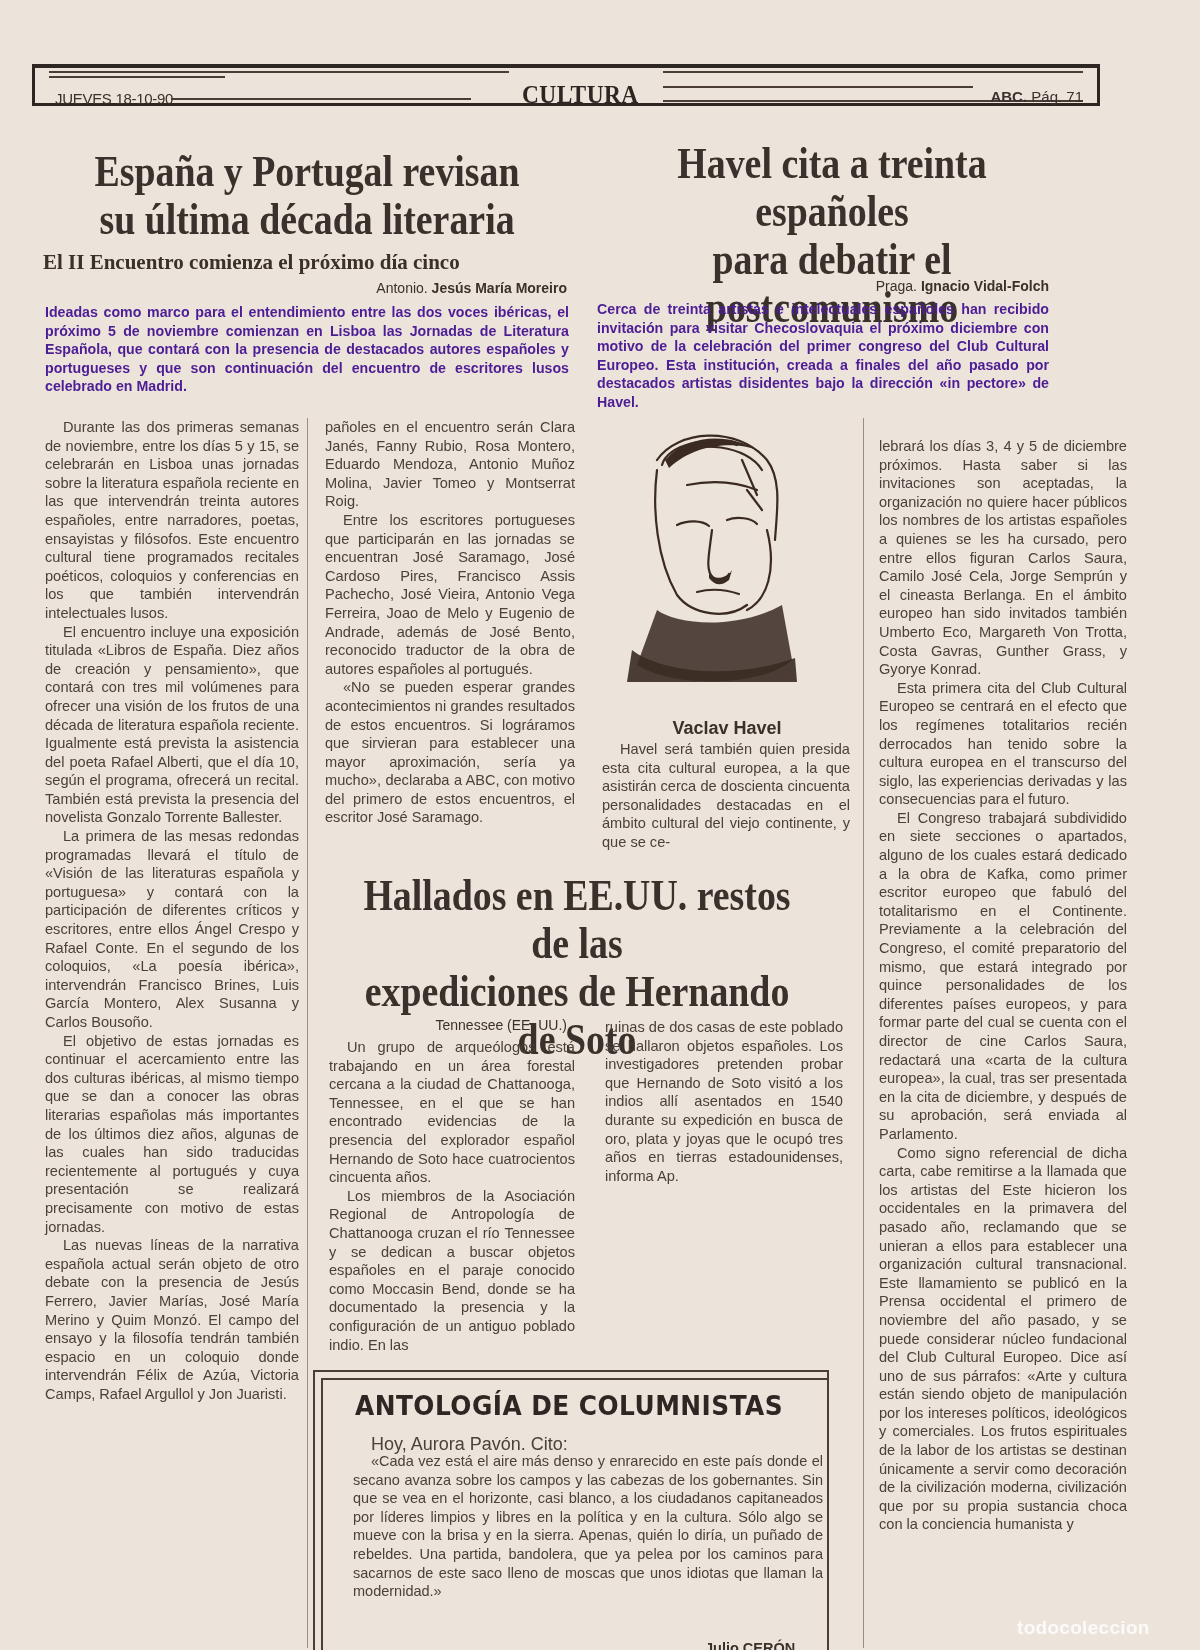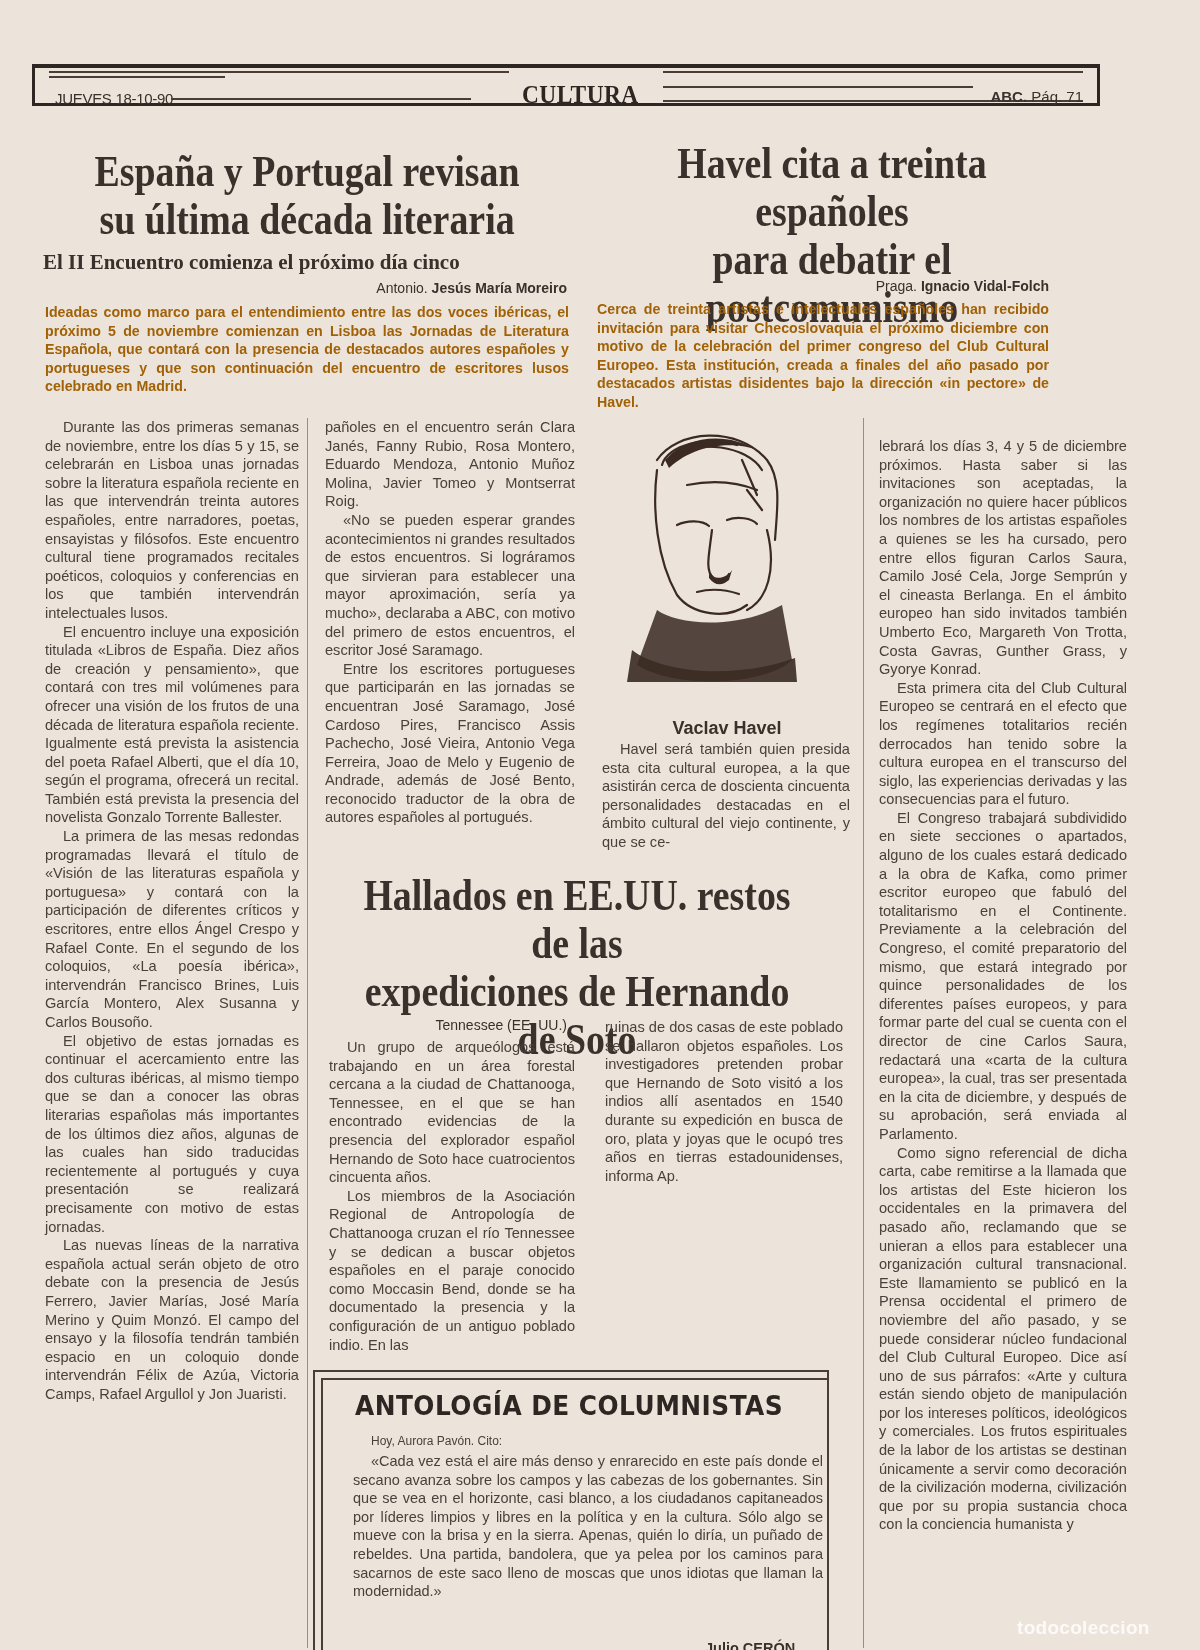--- a/index.html
+++ b/index.html
@@ -32,21 +32,21 @@
   }
   .sub {
     position:absolute; font-family:"Liberation Serif", serif; font-weight:bold;
     color:#3a302c; font-size:21px; white-space:nowrap;
   }
   .byline { position:absolute; font-size:14px; text-align:right; color:#3a302c; }
   .byline b { font-weight:bold; }
 
   .lead {
     position:absolute; font-size:14.2px; font-weight:bold; line-height:18.5px;
-    text-align:justify; color:#a16207;
+    text-align:justify; color:#4c1d95;
   }
   .col {
     position:absolute; font-size:14.6px; line-height:18.6px; text-align:justify;
     color:#4a403c; hyphens:auto;
   }
   .col p { margin:0; text-indent:18px; }
   .col p.noindent { text-indent:0; }
 
   .illus { position:absolute; left:600px; top:420px; width:190px; height:275px; }
   .caption { position:absolute; left:560px; top:718px; width:300px; text-align:center; font-size:18px; font-weight:bold; color:#3a302c; }
@@ -59,21 +59,21 @@
     border:2px solid #4a3d38; box-sizing:border-box;
   }
   .box-inner {
     position:absolute; left:6px; top:6px; right:-2px; bottom:0;
     border-left:2px solid #4a3d38; border-top:2px solid #4a3d38;
   }
   .box-title {
     position:absolute; left:40px; top:18px; font-family:"DejaVu Sans", sans-serif; font-weight:bold;
     font-size:27px; color:#2e2622; letter-spacing:0.5px; transform:scaleX(0.92); transform-origin:left;
   }
-  .box-intro { position:absolute; left:56px; top:62px; font-size:12px; color:#4a403c; }
+  .box-intro { position:absolute; left:56px; top:62px; font-size:18px; color:#4a403c; }
   .box-quote { position:absolute; left:38px; top:80px; width:470px; font-size:14.5px; line-height:18.6px; text-align:justify; color:#4a403c; text-indent:18px; }
   .box-sig { position:absolute; left:390px; top:268px; font-size:14.5px; font-weight:bold; color:#3a302c; }
 
   .watermark { position:absolute; left:1000px; top:1617px; font-size:19px; font-weight:bold; color:#ffffff; opacity:0.85; letter-spacing:0.3px; }
 </style>
 </head>
 <body>
 
 <div class="page">
 
@@ -105,22 +105,22 @@
     <p>Durante las dos primeras semanas de noviembre, entre los días 5 y 15, se celebrarán en Lisboa unas jornadas sobre la literatura española reciente en las que intervendrán treinta autores españoles, entre narradores, poetas, ensayistas y filósofos. Este encuentro cultural tiene programados recitales poéticos, coloquios y conferencias en los que también intervendrán intelectuales lusos.</p>
     <p>El encuentro incluye una exposición titulada «Libros de España. Diez años de creación y pensamiento», que contará con tres mil volúmenes para ofrecer una visión de los frutos de una década de literatura española reciente. Igualmente está prevista la asistencia del poeta Rafael Alberti, que el día 10, según el programa, ofrecerá un recital. También está prevista la presencia del novelista Gonzalo Torrente Ballester.</p>
     <p>La primera de las mesas redondas programadas llevará el título de «Visión de las literaturas española y portuguesa» y contará con la participación de diferentes críticos y escritores, entre ellos Ángel Crespo y Rafael Conte. En el segundo de los coloquios, «La poesía ibérica», intervendrán Francisco Brines, Luis García Montero, Alex Susanna y Carlos Bousoño.</p>
     <p>El objetivo de estas jornadas es continuar el acercamiento entre las dos culturas ibéricas, al mismo tiempo que se dan a conocer las obras literarias españolas más importantes de los últimos diez años, algunas de las cuales han sido traducidas recientemente al portugués y cuya presentación se realizará precisamente con motivo de estas jornadas.</p>
     <p>Las nuevas líneas de la narrativa española actual serán objeto de otro debate con la presencia de Jesús Ferrero, Javier Marías, José María Merino y Quim Monzó. El campo del ensayo y la filosofía tendrán también espacio en un coloquio donde intervendrán Félix de Azúa, Victoria Camps, Rafael Argullol y Jon Juaristi.</p>
   </div>
   <div class="vdiv" style="left:290px;top:418px;height:1230px;"></div>
 
   <div class="col" style="left:308px;top:418px;width:250px;">
     <p class="noindent">pañoles en el encuentro serán Clara Janés, Fanny Rubio, Rosa Montero, Eduardo Mendoza, Antonio Muñoz Molina, Javier Tomeo y Montserrat Roig.</p>
+    <p>Entre los escritores portugueses que participarán en las jornadas se encuentran José Saramago, José Cardoso Pires, Francisco Assis Pachecho, José Vieira, Antonio Vega Ferreira, Joao de Melo y Eugenio de Andrade, además de José Bento, reconocido traductor de la obra de autores españoles al portugués.</p>
     <p>«No se pueden esperar grandes acontecimientos ni grandes resultados de estos encuentros. Si lográramos que sirvieran para establecer una mayor aproximación, sería ya mucho», declaraba a ABC, con motivo del primero de estos encuentros, el escritor José Saramago.</p>
-    <p>Entre los escritores portugueses que participarán en las jornadas se encuentran José Saramago, José Cardoso Pires, Francisco Assis Pachecho, José Vieira, Antonio Vega Ferreira, Joao de Melo y Eugenio de Andrade, además de José Bento, reconocido traductor de la obra de autores españoles al portugués.</p>
   </div>
 
   <div class="hl" style="left:555px;top:140px;width:520px;">
     <div>Havel cita a treinta españoles</div>
     <div>para debatir el postcomunismo</div>
   </div>
   <div class="byline" style="left:800px;top:278px;width:232px;text-align:right;">
     <span>Praga.</span> <b>Ignacio Vidal-Folch</b>
   </div>
   <div class="lead" style="left:580px;top:300px;width:452px;">Cerca de treinta artistas e intelectuales españoles han recibido invitación para visitar Checoslovaquia el próximo diciembre con motivo de la celebración del primer congreso del Club Cultural Europeo. Esta institución, creada a finales del año pasado por destacados artistas disidentes bajo la dirección «in pectore» de Havel.</div>

